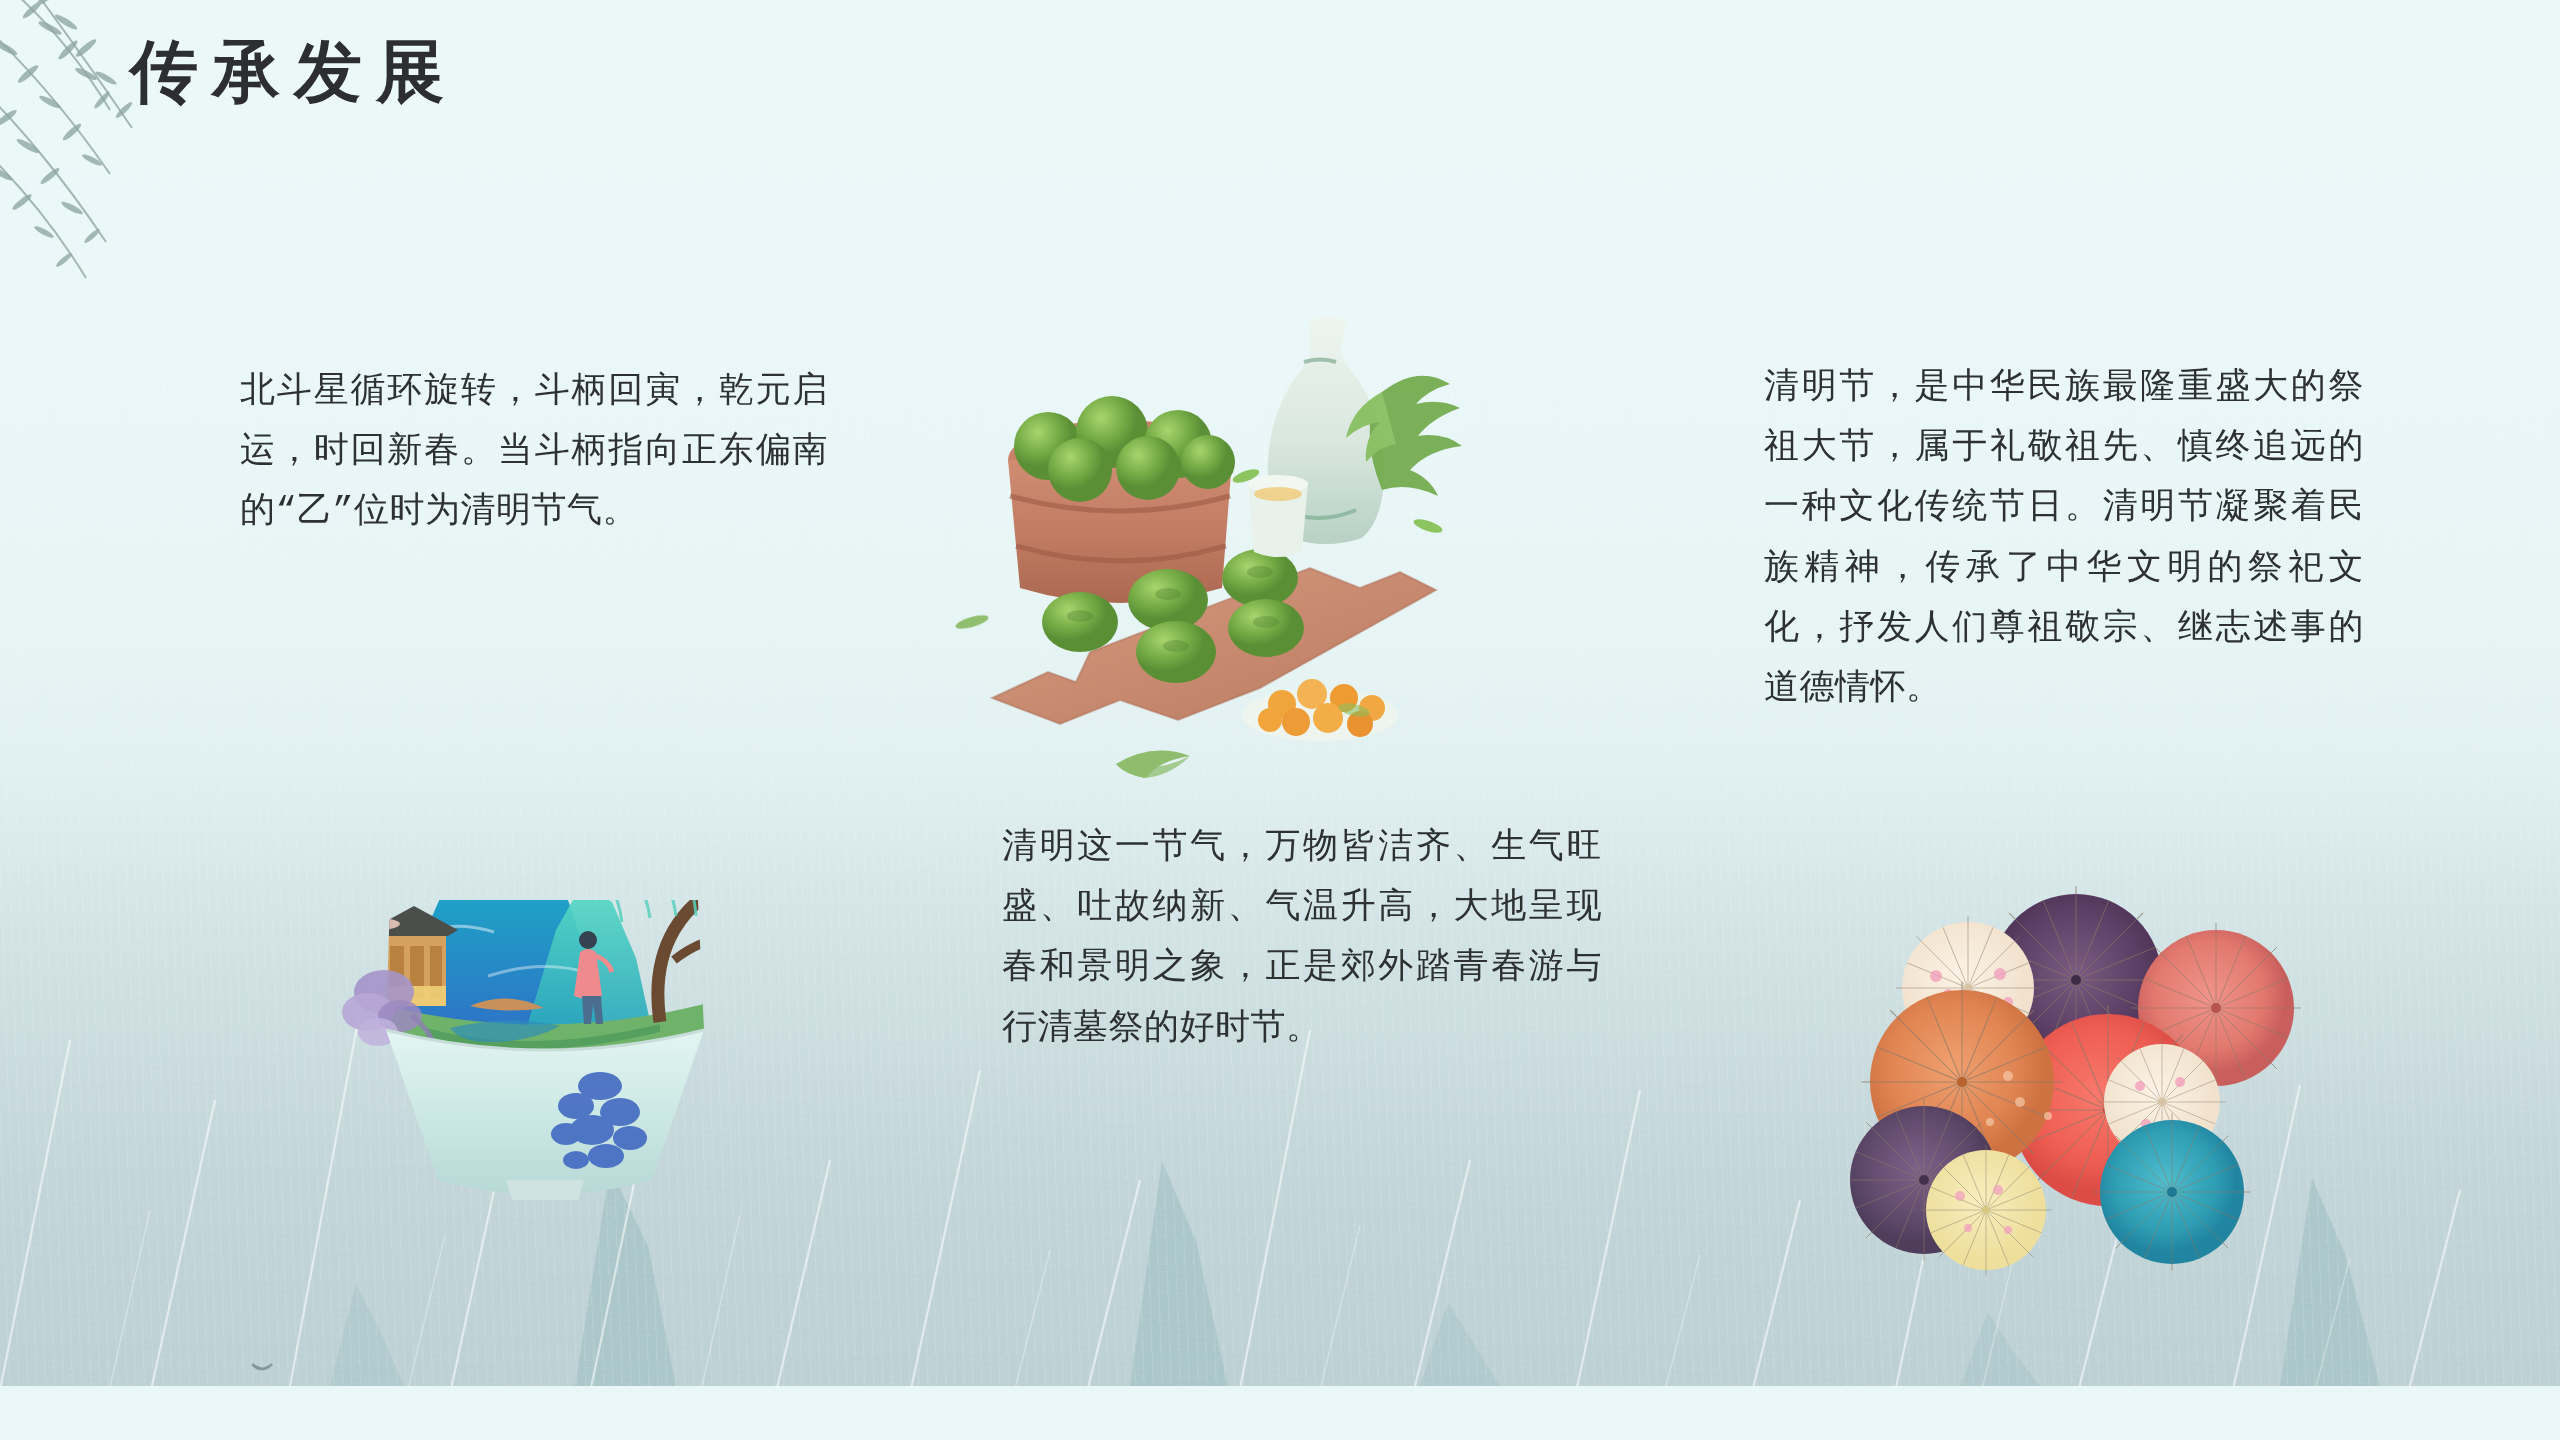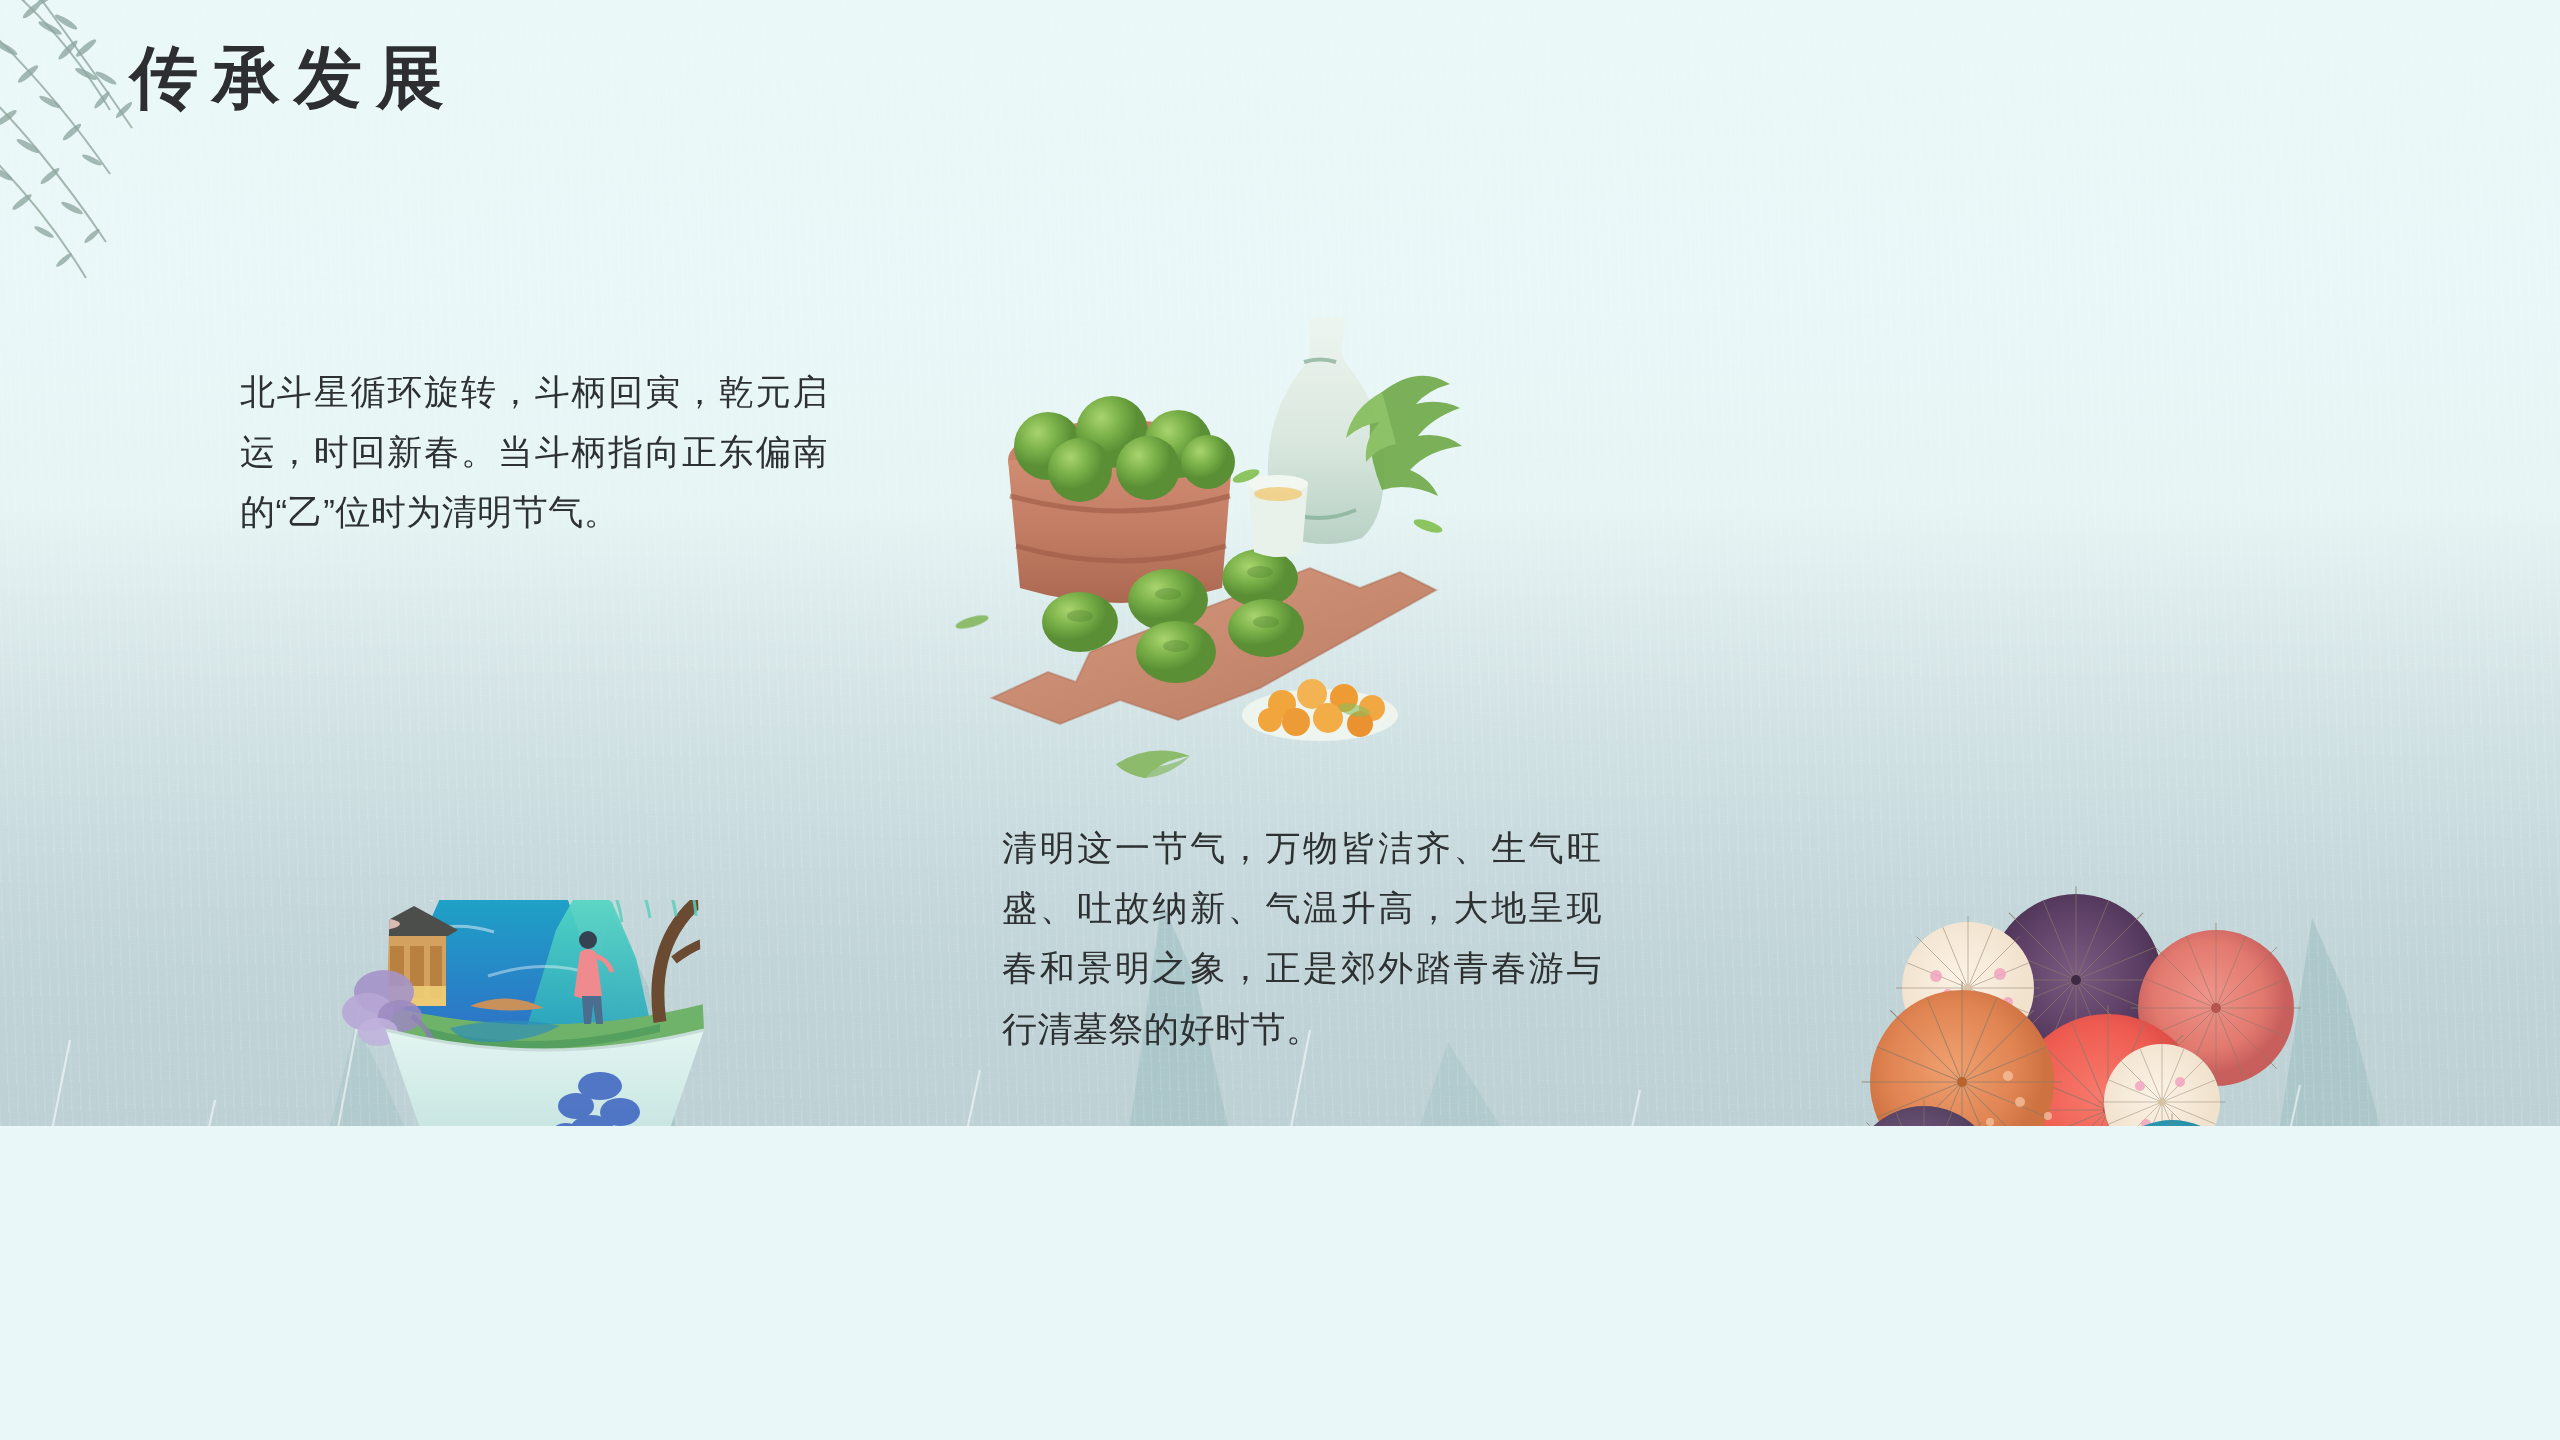--- a/index.html
+++ b/index.html
@@ -4,31 +4,32 @@
 <style>
   * { margin:0; padding:0; box-sizing:border-box; }
   html,body { width:2560px; height:1440px; overflow:hidden; }
   body {
     font-family:"Liberation Sans","DejaVu Sans",sans-serif;
     background:#eaf7f8;
   }
 
   #slide {
     position:relative;
-    width:2560px; height:1126px;
+    width:2560px; height:1386px;
     overflow:hidden;
     background:
       linear-gradient(to bottom,
         #eaf8f8 0%,
         #eaf7f8 28%,
         #e6f4f4 46%,
         #dfeeef 60%,
         #d4e5e7 74%,
         #c9dadd 88%,
         #c4d6d9 100%);
+    font-family: Liberation Mono, monospace;
   }
 
   
   .mist {
     position:absolute; left:0; right:0; bottom:0; height:620px;
     background:linear-gradient(to bottom, rgba(197,215,218,0) 0%, rgba(197,215,218,.55) 45%, rgba(193,212,216,.92) 100%);
     pointer-events:none;
   }
   .mist2 {
     position:absolute; left:0; right:0; bottom:0; height:330px;
@@ -201,20 +202,21 @@
         <ellipse cx="74" cy="272" rx="11" ry="2.8" transform="rotate(28 74 272)"></ellipse>
         <ellipse cx="94" cy="300" rx="10" ry="2.6" transform="rotate(-40 94 300)"></ellipse>
       </g>
     </svg>
   </div>
 
   <div class="title">传承发展</div>
 
   <div class="para" id="para-left">北斗星循环旋转，斗柄回寅，乾元启运，时回新春。当斗柄指向正东偏南的“乙”位时为清明节气。</div>
   <div class="para" id="para-center">清明这一节气，万物皆洁齐、生气旺盛、吐故纳新、气温升高，大地呈现春和景明之象，正是郊外踏青春游与行清墓祭的好时节。</div>
+  <div class="para" id="para-right">清明节，是中华民族最隆重盛大的祭祖大节，属于礼敬祖先、慎终追远的一种文化传统节日。清明节凝聚着民族精神，传承了中华文明的祭祀文化，抒发人们尊祖敬宗、继志述事的道德情怀。</div>
 
   <div class="illus" id="illus-qingtuan">
     <svg viewBox="0 0 580 500">
       <defs>
         <linearGradient id="gBucket" x1="0" y1="0" x2="0" y2="1">
           <stop offset="0%" stop-color="#d08d72"></stop>
           <stop offset="55%" stop-color="#c07a62"></stop>
           <stop offset="100%" stop-color="#ab6850"></stop>
         </linearGradient>
         <linearGradient id="gBoard" x1="0" y1="0" x2="1" y2="1">

